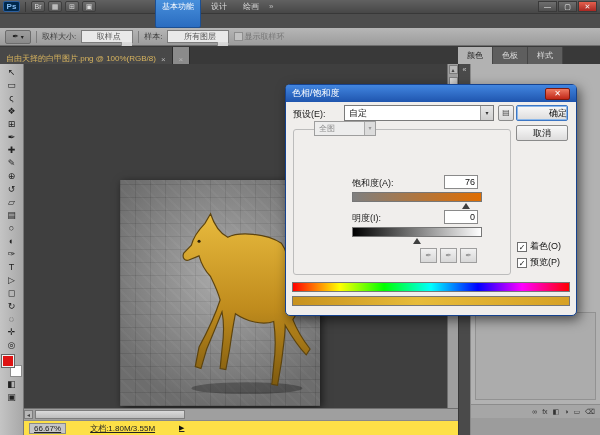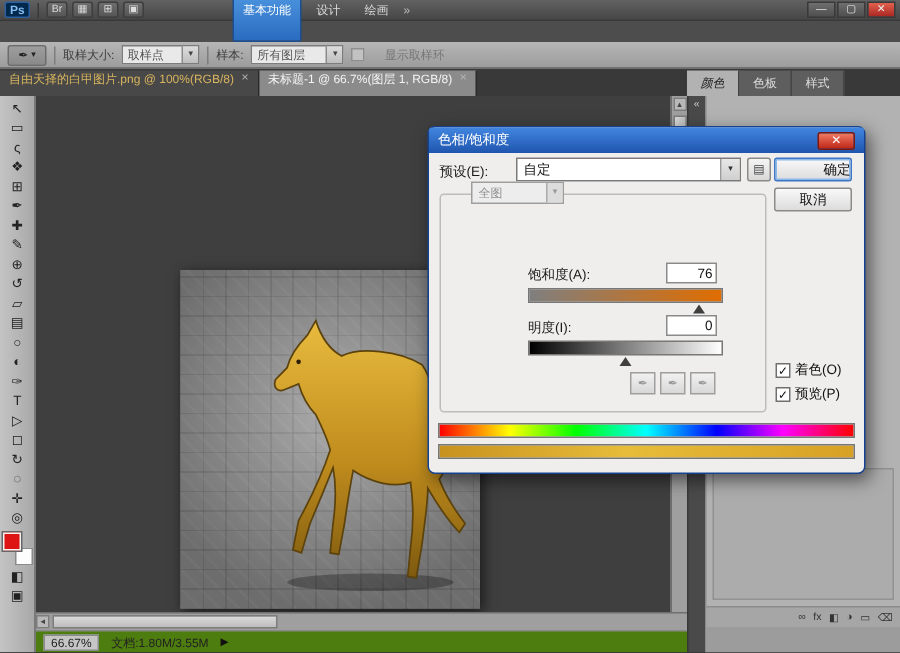--- a/index.html
+++ b/index.html
@@ -33,35 +33,35 @@
   .menubar .winctl{margin-left:auto;}
 
   
   .optionsbar{position:absolute;left:0;top:28px;width:600px;height:18px;
     background:linear-gradient(#b6b6b6,#9c9c9c);border-bottom:1px solid #6e6e6e;
     display:flex;align-items:center;font-size:8px;color:#3d3d3d;gap:5px;padding:0 5px;}
   .opt-tool{width:26px;height:14px;background:linear-gradient(#9d9d9d,#8a8a8a);border:1px solid #6c6c6c;border-radius:2px;
     display:flex;align-items:center;justify-content:center;gap:2px;color:#222;font-size:8px;}
   .opt-sep{width:1px;height:12px;background:#7d7d7d;}
   .combo{height:13px;background:#e9e9e9;border:1px solid #7c7c7c;display:inline-flex;align-items:center;
-    font-size:8px;color:#555;padding-left:3px;}
+    font-size:8px;color:#555;padding-left:3px;flex-direction:column;}
   .combo .ca{width:11px;align-self:stretch;background:linear-gradient(#dcdcdc,#bfbfbf);border-left:1px solid #8c8c8c;
     text-align:center;font-size:6px;line-height:11px;color:#444;margin-left:auto;}
-  .opt-check{display:flex;align-items:center;gap:13px;color:#777;}
+  .opt-check{display:flex;align-items:center;gap:1px;color:#777;}
   .cbx-dis{width:9px;height:9px;background:#c2c2c2;border:1px solid #8e8e8e;}
 
   
   .tabrow{position:absolute;left:0;top:46px;width:600px;height:18px;background:#393939;display:flex;align-items:flex-end;}
-  .dtab{height:17px;display:flex;align-items:flex-start;font-size:8px;padding:0 6px;gap:5px;border-right:1px solid #2b2b2b;white-space:nowrap;}
+  .dtab{height:17px;display:flex;align-items:flex-end;font-size:8px;padding:0 6px;gap:5px;border-right:1px solid #2b2b2b;white-space:nowrap;}
   .dtab.t1{background:#484848;color:#d8b45e;}
   .dtab.t2{background:#8b8b8b;color:#f4f4f4;}
   .dtab .x{font-size:8px;color:#b5b5b5;}
   .paneltabs{margin-left:auto;display:flex;height:17px;width:142px;}
   .ptab{font-size:8px;padding:0 9px;display:flex;align-items:center;color:#ddd;background:#5e5e5e;border-right:1px solid #454545;}
-  .ptab.active{background:#b2b2b2;color:#222;font-style:italic;}
+  .ptab.active{background:#b2b2b2;color:#222;}
 
   
   .main{position:absolute;left:0;top:64px;width:600px;height:371px;}
 
   .toolbar{position:absolute;left:0;top:0;width:24px;height:371px;
     background:linear-gradient(90deg,#c4c4c4,#a8a8a8);border-right:1px solid #787878;padding-top:2px;}
   .tool{width:20px;height:13px;margin:0 auto;font-size:9px;line-height:13px;text-align:center;color:#222;}
   .swatches{position:relative;width:20px;height:22px;margin:3px auto 1px;}
   .fg{position:absolute;left:0;top:0;width:12px;height:12px;background:#de1313;border:1px solid #f2f2f2;box-shadow:0 0 0 1px #666;}
   .bgsw{position:absolute;right:0;bottom:0;width:12px;height:12px;background:#fdfdfd;border:1px solid #8a8a8a;}
@@ -77,22 +77,22 @@
   .horse-svg{position:absolute;left:58px;top:22px;width:134px;height:196px;}
 
   .vscroll{position:absolute;right:0;top:0;width:11px;height:344px;background:#9f9f9f;border-left:1px solid #6f6f6f;
     display:flex;flex-direction:column;align-items:center;font-size:6px;color:#444;}
   .vthumb{width:9px;height:110px;margin-top:2px;background:linear-gradient(90deg,#dadada,#bdbdbd);border:1px solid #7d7d7d;}
   .sarrow{width:9px;height:9px;line-height:9px;text-align:center;background:#b8b8b8;border:1px solid #7d7d7d;margin:1px 0;}
   .hscroll{position:absolute;left:24px;top:344px;width:434px;height:12px;background:#9f9f9f;border-top:1px solid #6f6f6f;
     display:flex;align-items:center;font-size:6px;color:#444;}
   .hthumb{width:150px;height:9px;margin-left:2px;background:linear-gradient(#dadada,#bdbdbd);border:1px solid #7d7d7d;}
 
-  .statusbar{position:absolute;left:24px;top:356px;width:434px;height:15px;background:#4d7c0f;border-top:1px solid #898989;
-    display:flex;align-items:center;font-size:8px;color:#222;gap:8px;padding:0 5px;}
+  .statusbar{position:absolute;left:24px;top:356px;width:434px;height:15px;background:#fde047;border-top:1px solid #898989;
+    display:flex;align-items:center;font-size:8px;color:#222;gap:24px;padding:0 5px;text-decoration:underline;}
   .zoombox{border:1px solid #8a8a8a;background:#c6c6c6;padding:0 4px;height:11px;line-height:10px;}
   .stat-arrow{font-size:7px;color:#111;}
 
   .dock{position:absolute;left:458px;top:0;width:12px;height:371px;background:#4a4a4a;border-left:1px solid #383838;}
   .dock-collapse{font-size:7px;color:#ccc;text-align:center;padding-top:2px;}
 
   .rightpanel{position:absolute;left:470px;top:0;width:130px;height:371px;background:#b2b2b2;border-left:1px solid #8a8a8a;}
   .layers-area{position:absolute;left:4px;top:248px;right:4px;height:88px;background:#acacac;border:1px solid #929292;}
   .panel-footer{position:absolute;left:0;top:340px;width:130px;height:14px;background:#a6a6a6;border-top:1px solid #8c8c8c;
     display:flex;align-items:center;justify-content:flex-end;gap:5px;padding:0 6px;font-size:7px;color:#333;}
@@ -191,21 +191,20 @@
       <span>显示取样环</span>
     </div>
   </div>
 
   <div class="tabrow">
     <div class="dtab t1">
       <span>自由天择的白甲图片.png @ 100%(RGB/8)</span>
       <span class="x">×</span>
     </div>
     <div class="dtab t2">
-      <span>未标题-1 @ 66.7%(图层 1, RGB/8)</span>
       <span class="x">×</span>
     </div>
     <div class="paneltabs">
       <div class="ptab active">颜色</div>
       <div class="ptab">色板</div>
       <div class="ptab">样式</div>
     </div>
   </div>
 
   <div class="main">

